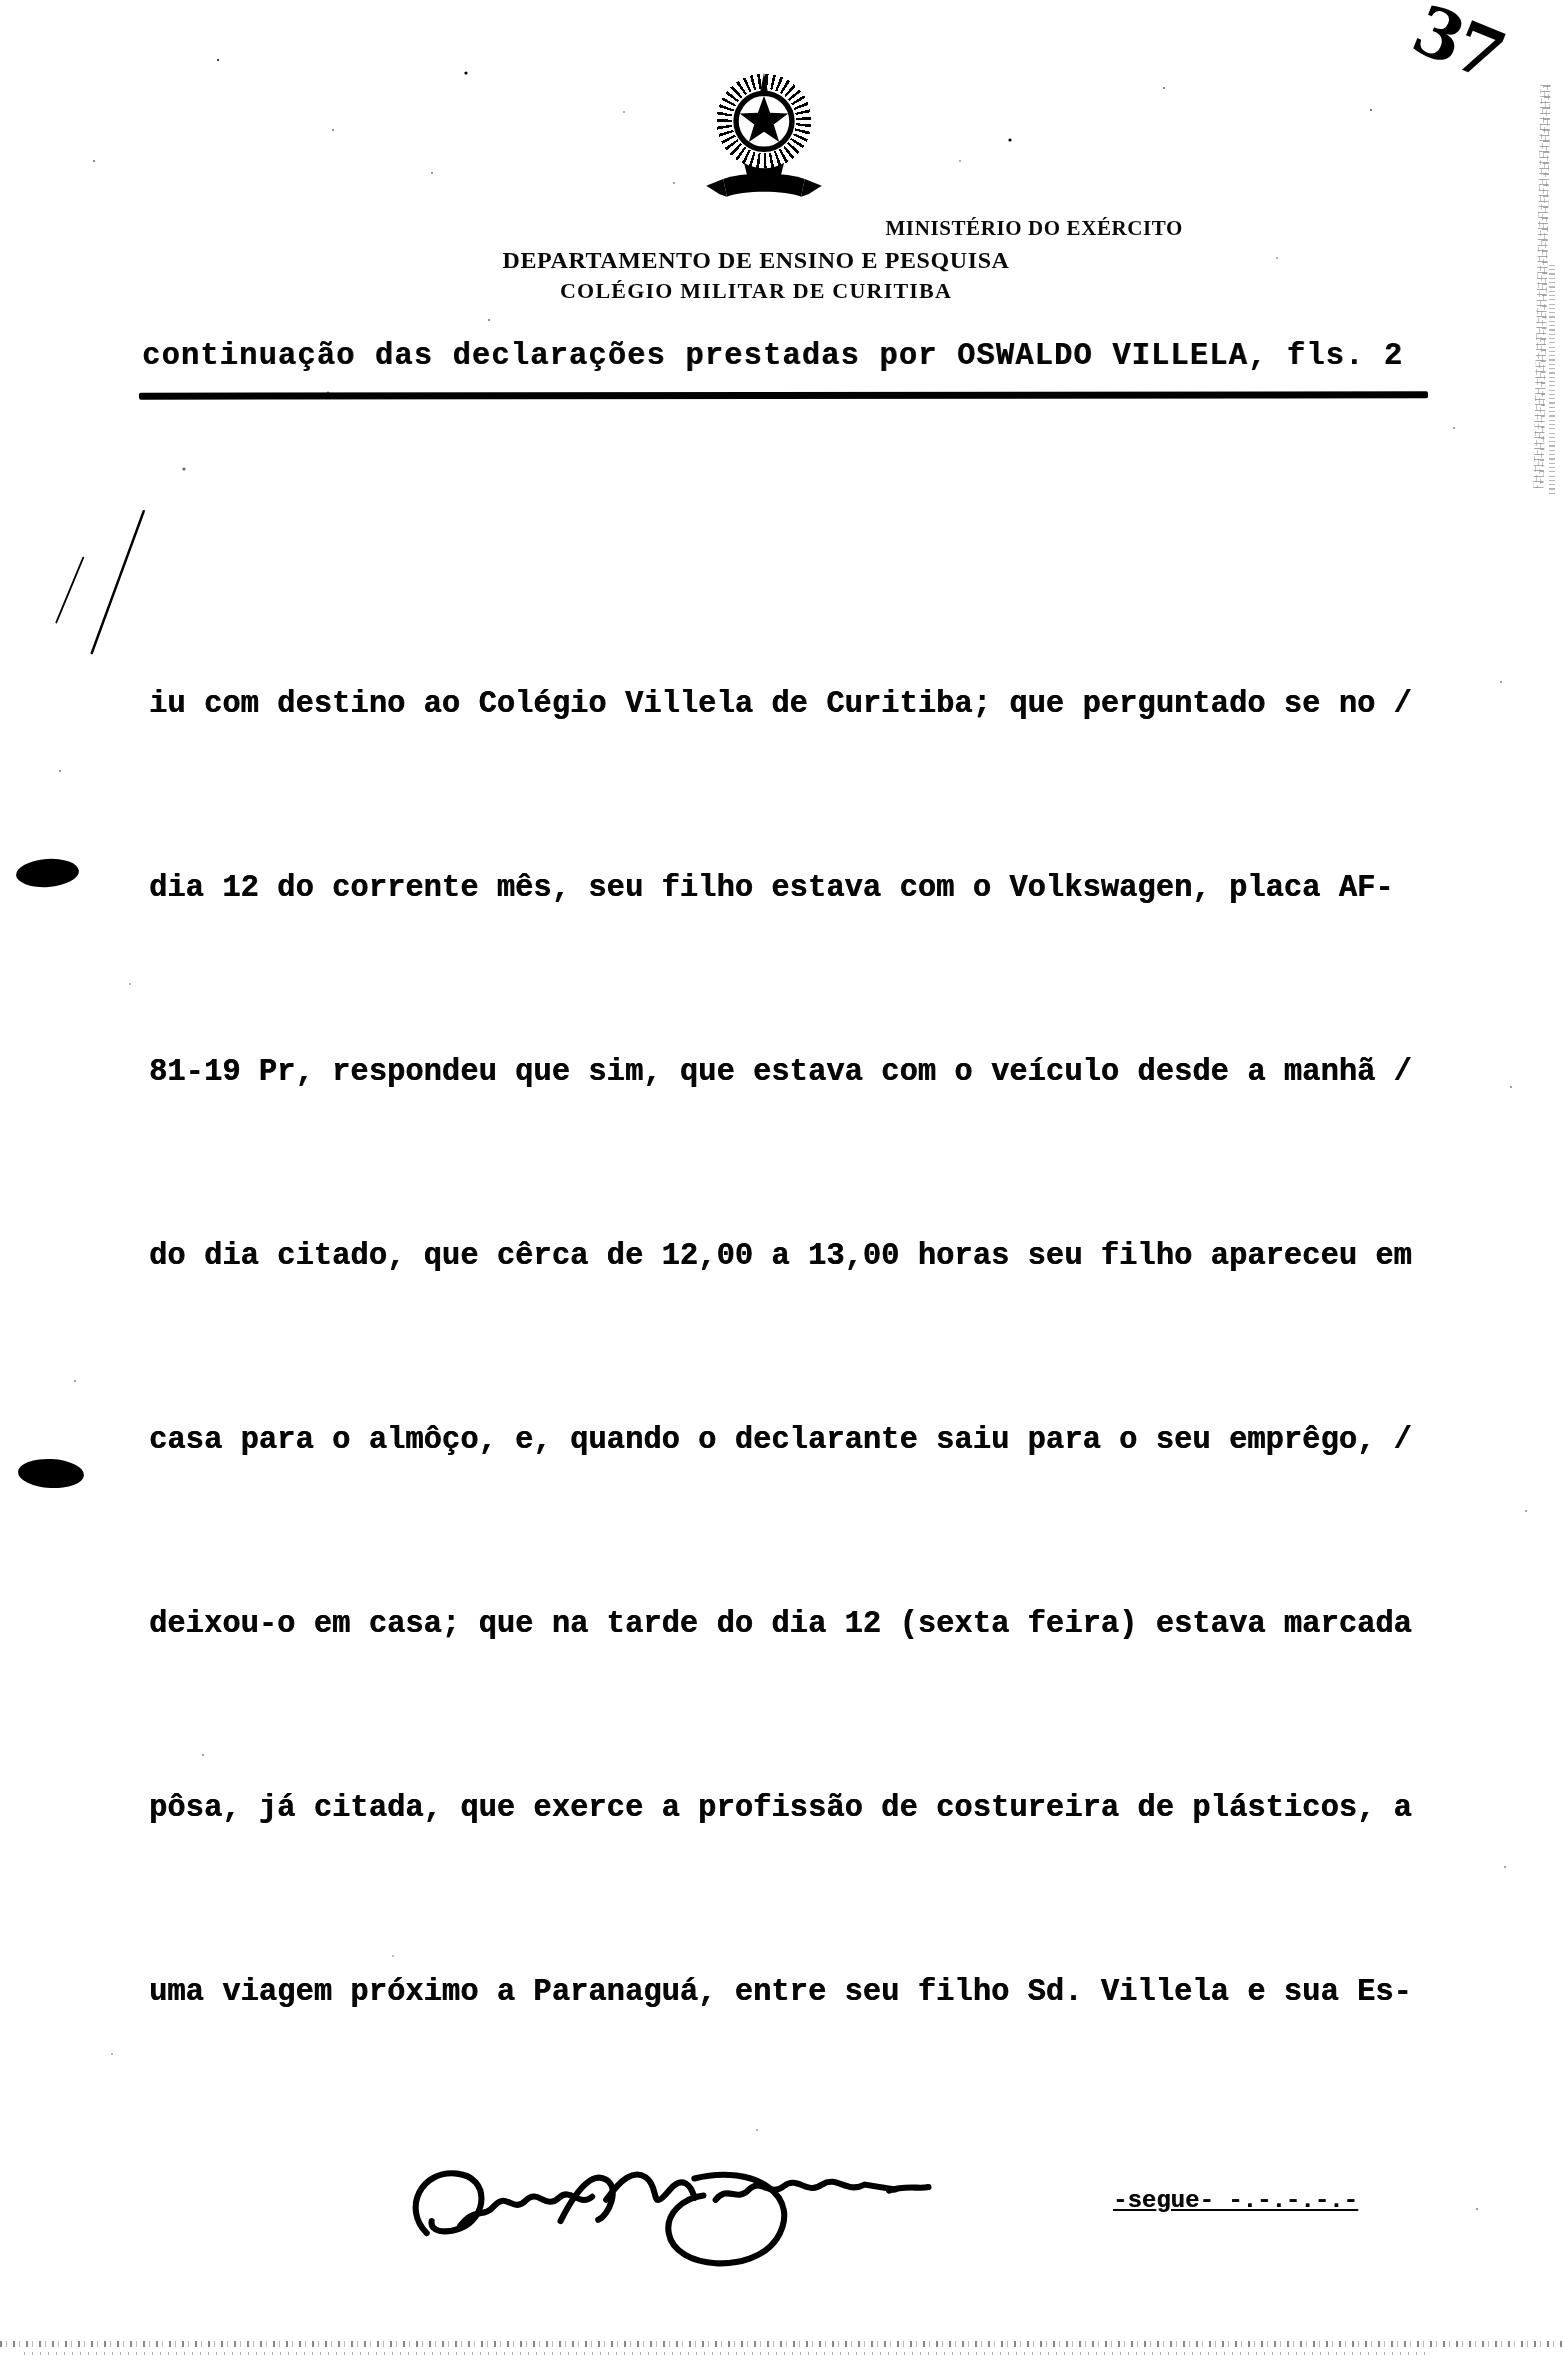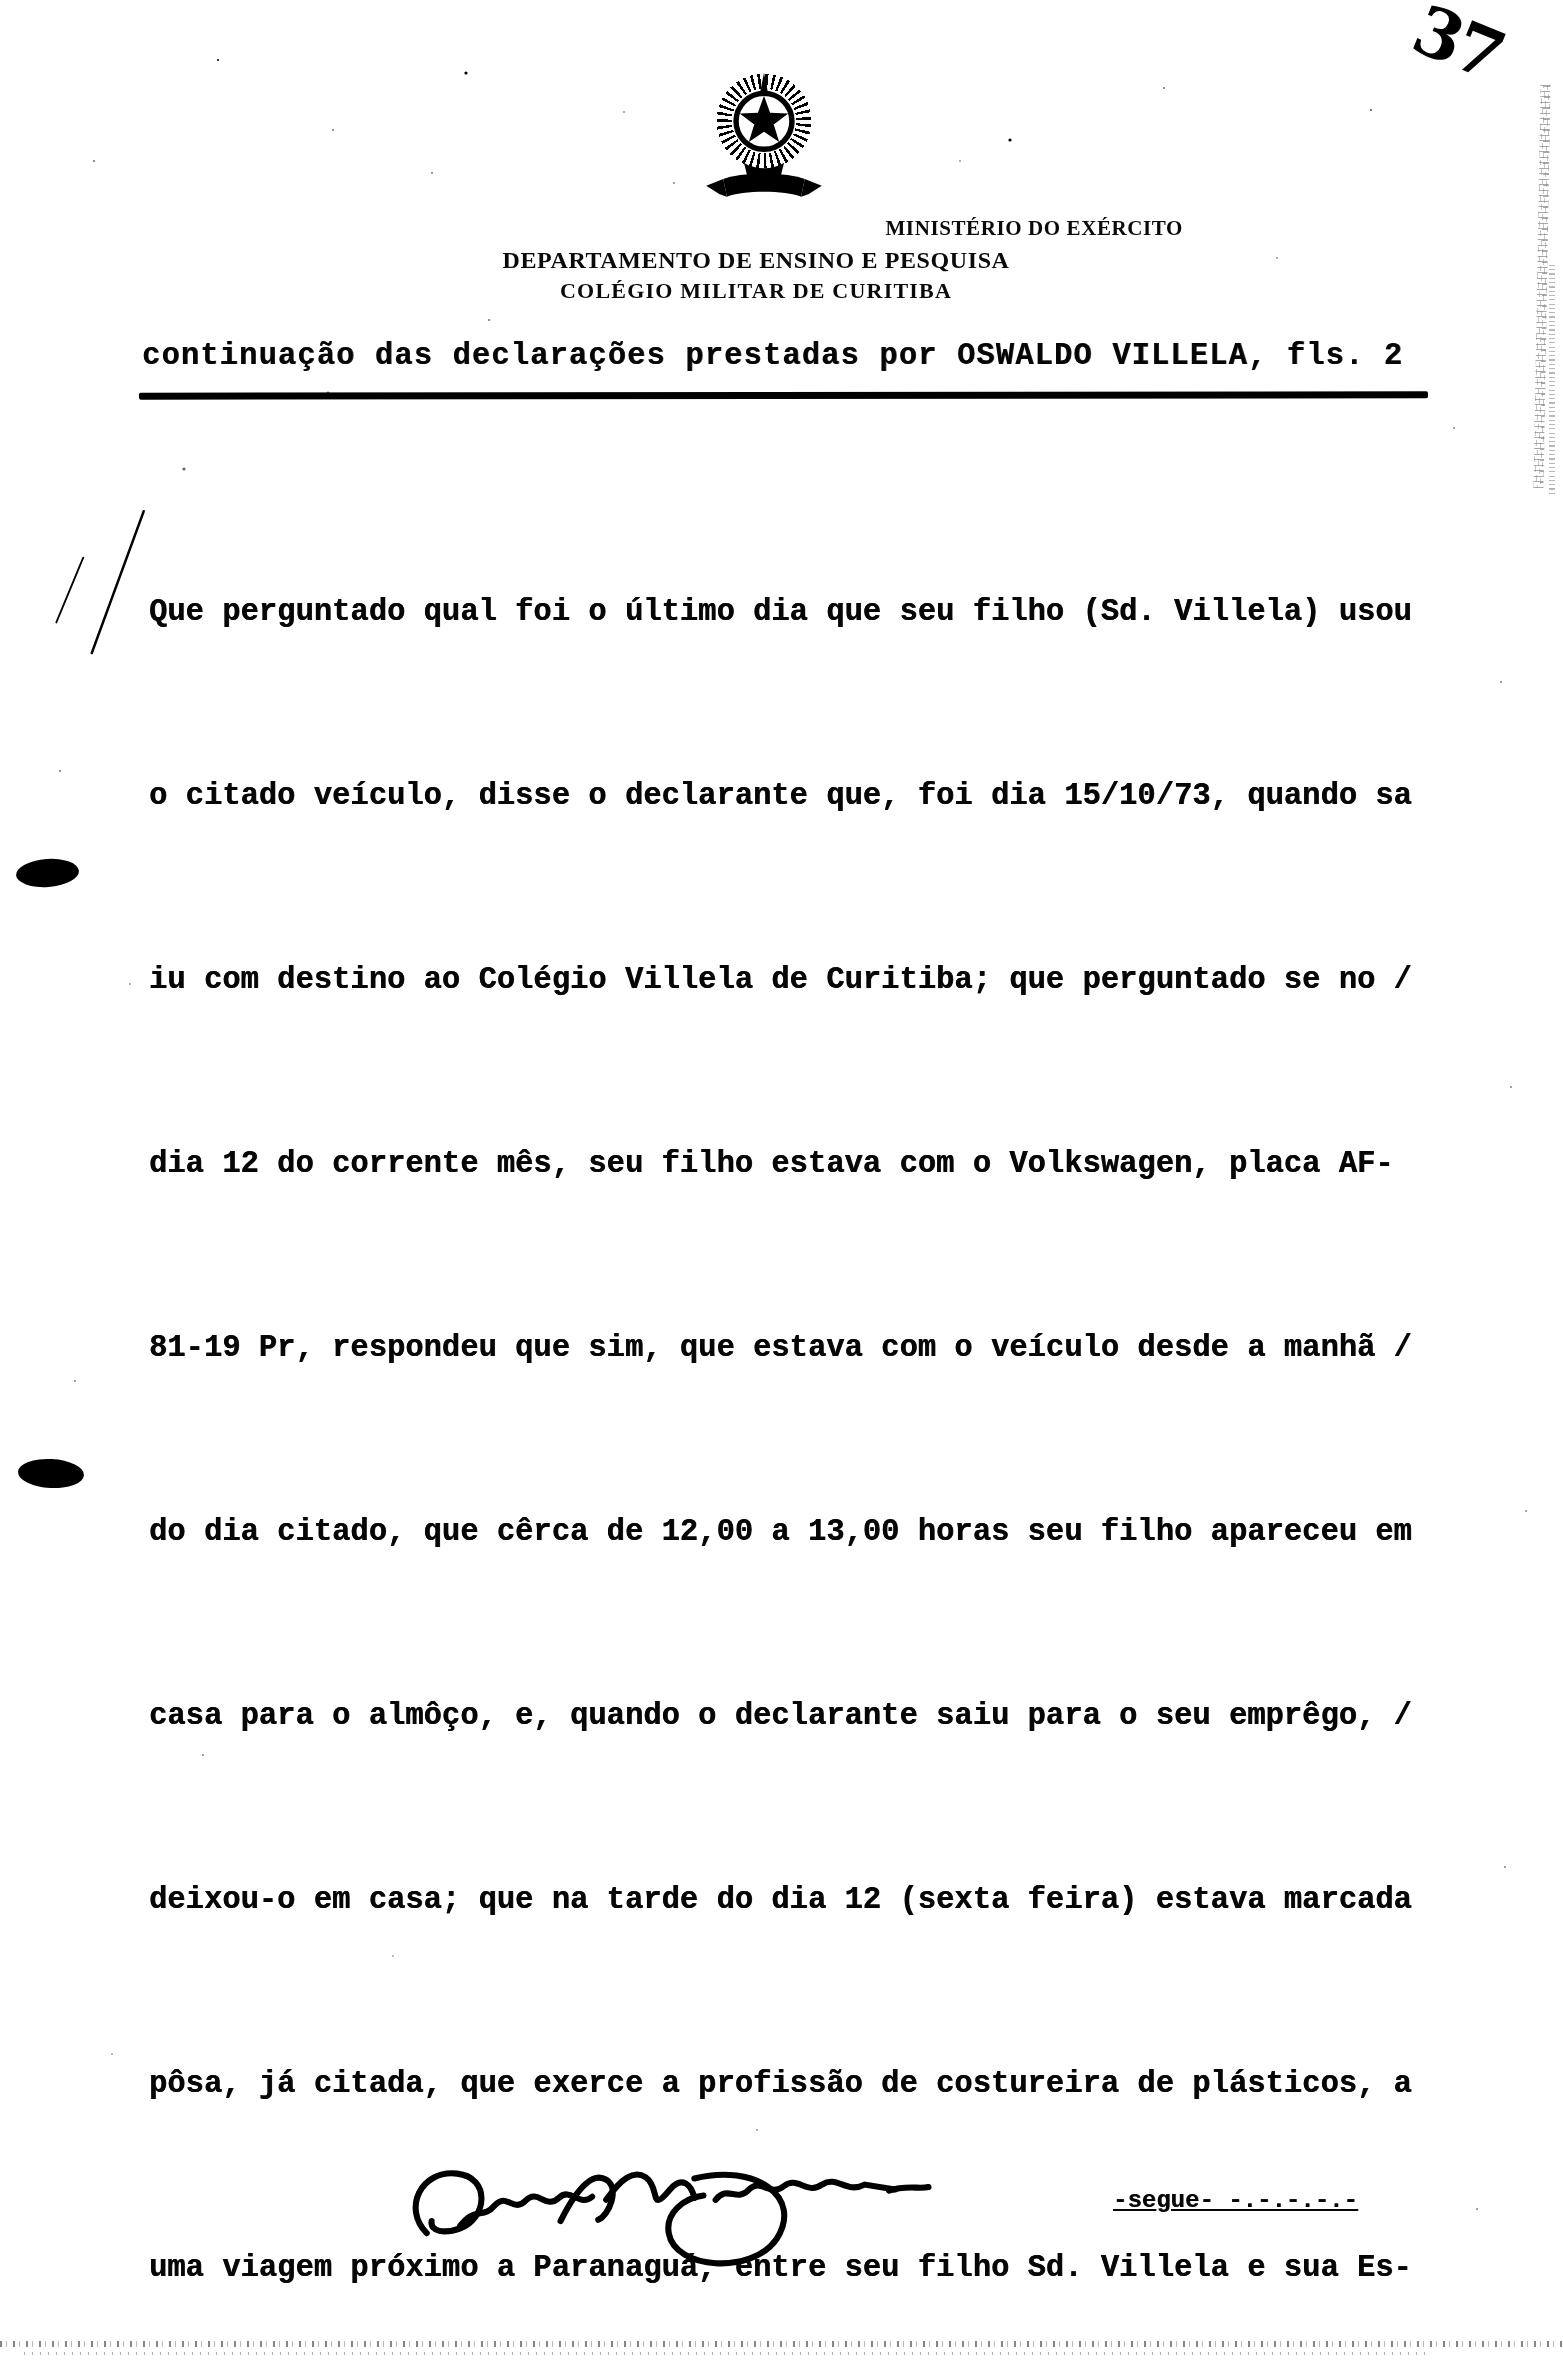--- a/index.html
+++ b/index.html
@@ -125,23 +125,21 @@
     <div class="h2">DEPARTAMENTO DE ENSINO E PESQUISA</div>
     <div class="h3">COLÉGIO MILITAR DE CURITIBA</div>
   </div>
 
   <div class="doc-title">continuação das declarações prestadas por OSWALDO VILLELA, fls. 2</div>
   <div class="title-underline"></div>
 
   <div class="body">
     
   
-      <div class="bline">Que perguntado qual foi o último dia que seu filho (Sd. Villela) usou</div>
-    
-      <div class="bline">o citado veículo, disse o declarante que, foi dia 15/10/73, quando sa</div>
+    
     
       <div class="bline">iu com destino ao Colégio Villela de Curitiba; que perguntado se no /</div>
     
       <div class="bline">dia 12 do corrente mês, seu filho estava com o Volkswagen, placa AF-</div>
     
       <div class="bline">81-19 Pr, respondeu que sim, que estava com o veículo desde a manhã /</div>
     
       <div class="bline">do dia citado, que cêrca de 12,00 a 13,00 horas seu filho apareceu em</div>
     
       <div class="bline">casa para o almôço, e, quando o declarante saiu para o seu emprêgo, /</div>

